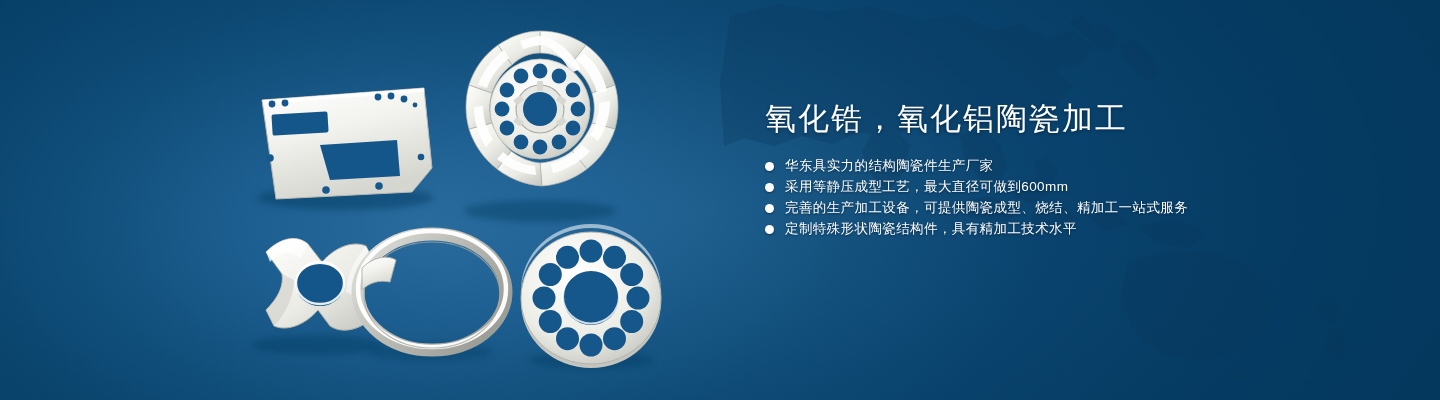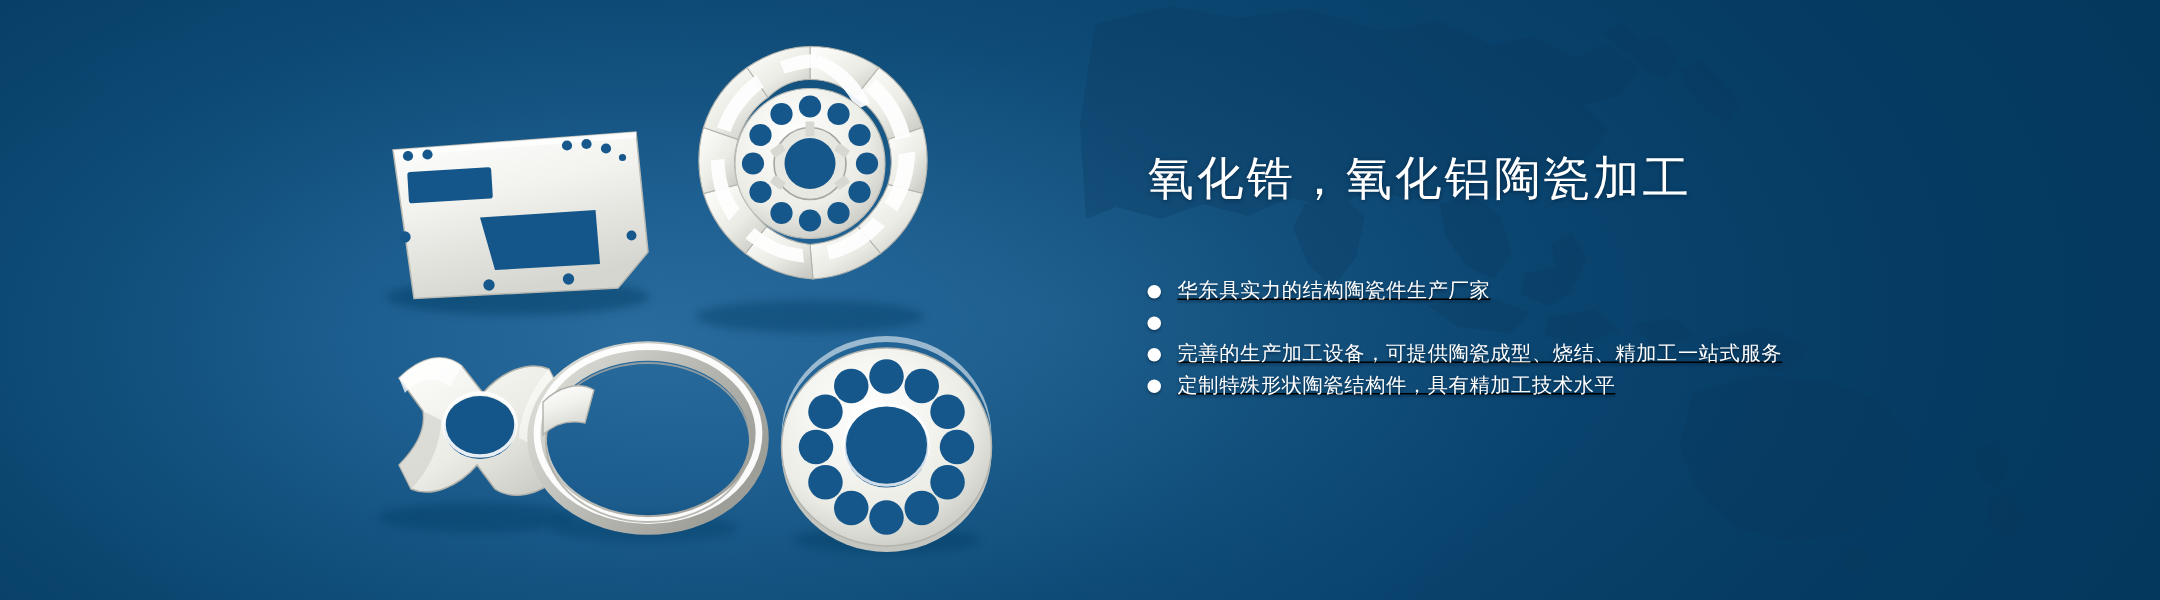--- a/index.html
+++ b/index.html
@@ -61,21 +61,21 @@
     font-size:31px;
     font-weight:400;
     letter-spacing:2px;
     color:#ffffff;
     line-height:1.25;
     text-shadow:0 1px 3px rgba(0,20,40,.55);
     white-space:nowrap;
   }
   .bullets{
     list-style:none;
-    margin:45px 0 0 0;padding:0;text-decoration:underline;
+    margin:17px 0 0 0;padding:0;
   }
   .bullet{
     display:flex;align-items:center;
     height:21px;
     margin-bottom:0px;
   }
   .dot{
     flex:0 0 auto;
     width:9px;height:9px;border-radius:50%;
     background:#ffffff;
@@ -299,20 +299,21 @@
   <div class="copy">
     <h1 class="headline">氧化锆，氧化铝陶瓷加工</h1>
 
     <ul class="bullets">
       <li class="bullet">
         <span class="dot"></span>
         <span class="btext">华东具实力的结构陶瓷件生产厂家</span>
       </li>
       <li class="bullet">
         <span class="dot"></span>
+        <span class="btext">采用等静压成型工艺，最大直径可做到600mm</span>
       </li>
       <li class="bullet">
         <span class="dot"></span>
         <span class="btext">完善的生产加工设备，可提供陶瓷成型、烧结、精加工一站式服务</span>
       </li>
       <li class="bullet">
         <span class="dot"></span>
         <span class="btext">定制特殊形状陶瓷结构件，具有精加工技术水平</span>
       </li>
     </ul>

